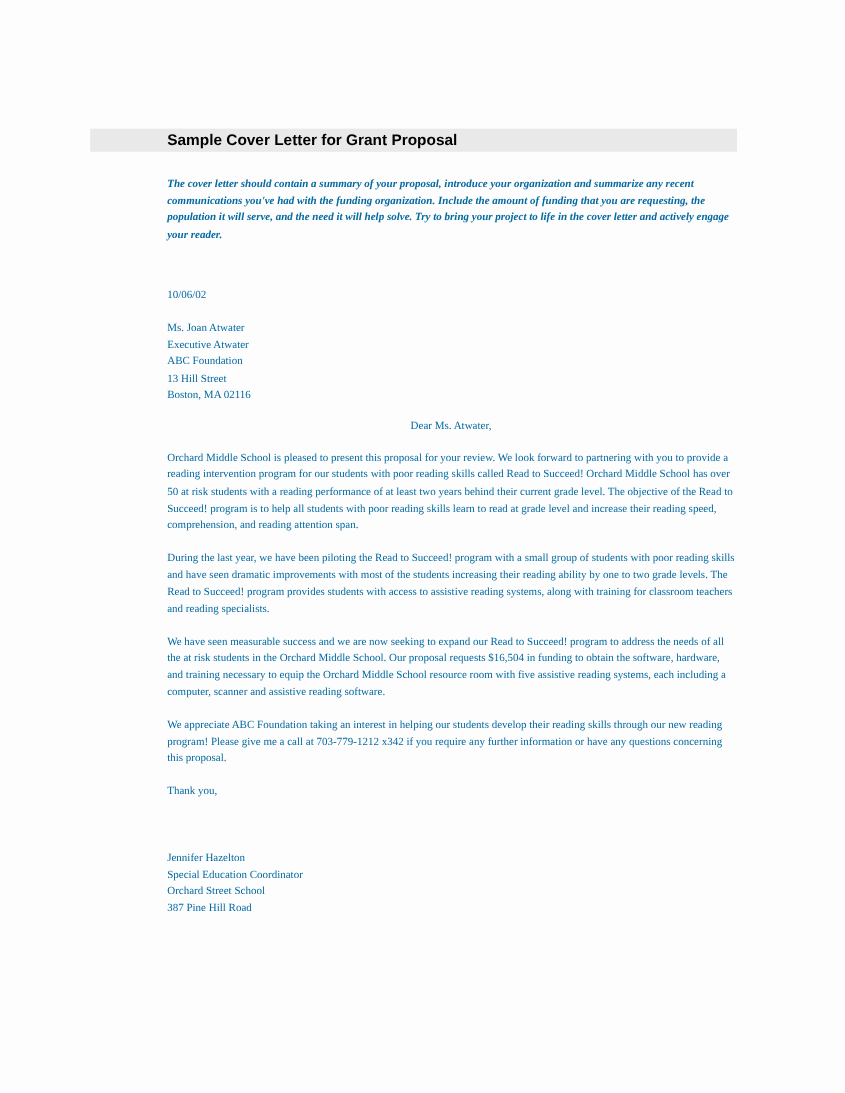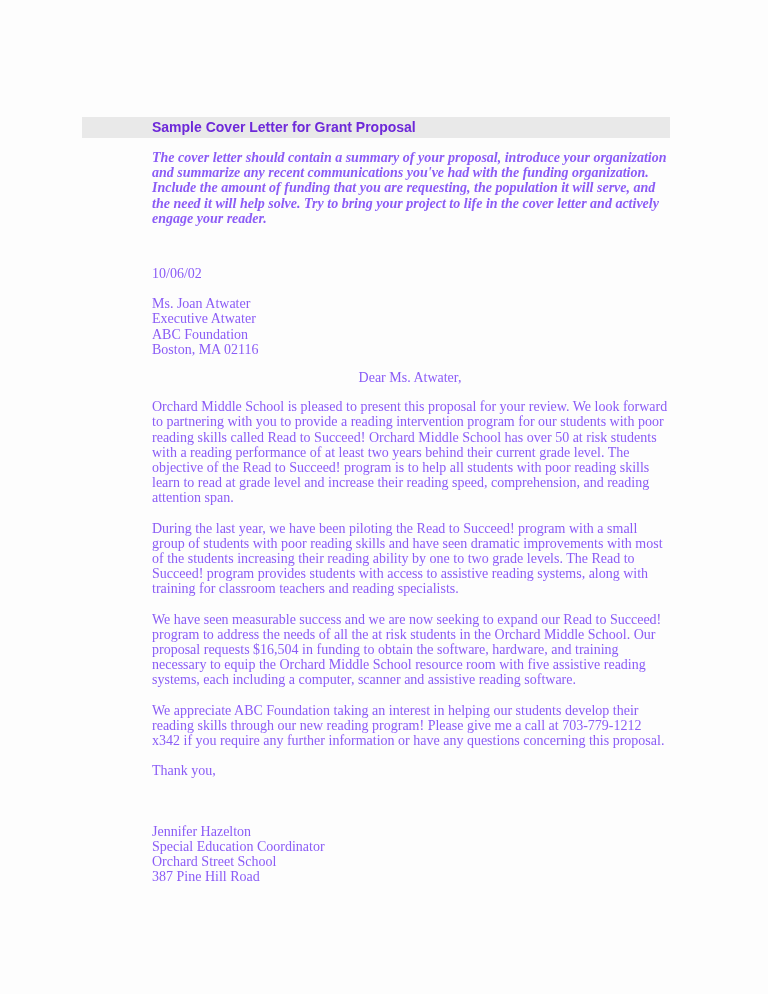--- a/index.html
+++ b/index.html
@@ -24,32 +24,32 @@
     background: #e9e9e9;
   }
   .title-text {
     position: absolute;
     left: 70px;
     top: 0;
     line-height: 21px;
     font-family: "Liberation Sans", sans-serif;
     font-weight: bold;
     font-size: 14px;
-    color: #6d28d9;
+    color: #000000;
     white-space: nowrap;
   }
   .content {
     position: absolute;
     left: 152px;
-    top: 150px;
+    top: 160px;
     width: 516px;
     font-family: "Liberation Serif", serif;
-    font-size: 14px;
+    font-size: 10px;
     line-height: 15.2px;
-    color: #8b5cf6;
+    color: #0369a1;
   }
   .intro {
     font-style: italic;
     font-weight: bold;
     margin: 0 0 40px 0;
   }
   .date-line {
     margin: 0 0 15px 0;
   }
   .recipient {
@@ -84,20 +84,21 @@
   <div class="content">
 
     <p class="intro">The cover letter should contain a summary of your proposal, introduce your organization and summarize any recent communications you've had with the funding organization. Include the amount of funding that you are requesting, the population it will serve, and the need it will help solve. Try to bring your project to life in the cover letter and actively engage your reader.</p>
 
     <div class="date-line">10/06/02</div>
 
     <div class="recipient">
       <div class="block-line">Ms. Joan Atwater</div>
       <div class="block-line">Executive Atwater</div>
       <div class="block-line">ABC Foundation</div>
+      <div class="block-line">13 Hill Street</div>
       <div class="block-line">Boston, MA 02116</div>
     </div>
 
 
     <div class="salutation">Dear Ms. Atwater,</div>
 
     <p class="para">Orchard Middle School is pleased to present this proposal for your review. We look forward to partnering with you to provide a reading intervention program for our students with poor reading skills called Read to Succeed! Orchard Middle School has over 50 at risk students with a reading performance of at least two years behind their current grade level. The objective of the Read to Succeed! program is to help all students with poor reading skills learn to read at grade level and increase their reading speed, comprehension, and reading attention span.</p>
     <p class="para">During the last year, we have been piloting the Read to Succeed! program with a small group of students with poor reading skills and have seen dramatic improvements with most of the students increasing their reading ability by one to two grade levels. The Read to Succeed! program provides students with access to assistive reading systems, along with training for classroom teachers and reading specialists.</p>
     <p class="para">We have seen measurable success and we are now seeking to expand our Read to Succeed! program to address the needs of all the at risk students in the Orchard Middle School. Our proposal requests $16,504 in funding to obtain the software, hardware, and training necessary to equip the Orchard Middle School resource room with five assistive reading systems, each including a computer, scanner and assistive reading software.</p>
     <p class="para">We appreciate ABC Foundation taking an interest in helping our students develop their reading skills through our new reading program! Please give me a call at 703-779-1212 x342 if you require any further information or have any questions concerning this proposal.</p>

